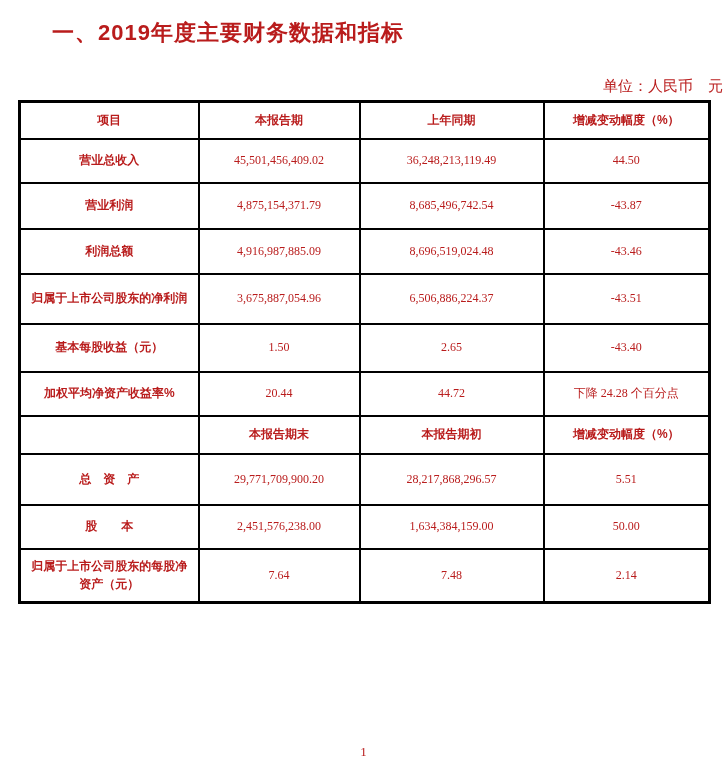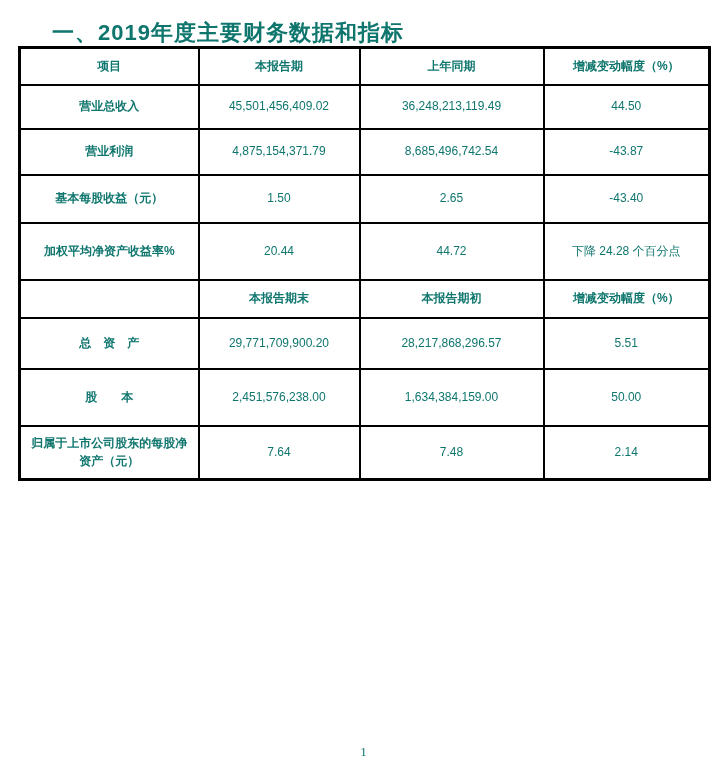--- a/index.html
+++ b/index.html
@@ -5,21 +5,21 @@
   html, body {
     margin: 0;
     padding: 0;
     background: #ffffff;
   }
   .page {
     position: relative;
     width: 727px;
     height: 772px;
     background: #ffffff;
-    color: #0f766e;
+    color: #b91c1c;
     font-family: "Liberation Serif", serif;
     overflow: hidden;
   }
   .title {
     font-family: "Liberation Sans", sans-serif;
     font-weight: bold;
     font-size: 22px;
     letter-spacing: 1px;
     margin: 20px 0 0 52px;
     line-height: 1.2;
@@ -46,49 +46,50 @@
     padding: 2px 6px;
     overflow: hidden;
     word-break: break-all;
   }
   td.hdr, td.lbl {
     font-family: "Liberation Sans", sans-serif;
     font-weight: bold;
     font-size: 17px;
   }
   td.left { text-align: left; }
-  td.num { font-family: Liberation Sans, sans-serif; }
+  td.num { font-family: Liberation Serif, serif; }
   td.chg { padding: 2px 10px; }
   tr.rh37 { height: 37px; }
   tr.rh38 { height: 38px; }
   tr.rh44 { height: 44px; }
   tr.rh45 { height: 45px; }
   tr.rh46 { height: 46px; }
   tr.rh49 { height: 51px; }
   tr.rh50 { height: 50px; }
-  tr.rh51 { height: 57px; }
+  tr.rh51 { height: 44px; }
   tr.rh52 { height: 48px; }
   tr.rh54 { height: 54px; }
   tr.rh60 { height: 60px; }
   .footer {
     position: absolute;
     left: 0;
     width: 727px;
     top: 744px;
     text-align: center;
     font-size: 13px;
   }
 </style>
 </head>
 <body>
 
 <div class="page">
 
   <div class="title">一、2019年度主要财务数据和指标</div>
 
+  <div class="unit">单位：人民币　元</div>
 
   <table class="fin">
     <colgroup>
       <col style="width:179px">
       <col style="width:161px">
       <col style="width:184px">
       <col style="width:166px">
     </colgroup>
     <tbody>
       <tr class="rh37">
@@ -101,20 +102,32 @@
         <td class="lbl">营业总收入</td>
         <td class="num">45,501,456,409.02</td>
         <td class="num">36,248,213,119.49</td>
         <td class="num chg">44.50</td>
       </tr>
       <tr class="rh46">
         <td class="lbl">营业利润</td>
         <td class="num">4,875,154,371.79</td>
         <td class="num">8,685,496,742.54</td>
         <td class="num chg">-43.87</td>
+      </tr>
+      <tr class="rh45">
+        <td class="lbl">利润总额</td>
+        <td class="num">4,916,987,885.09</td>
+        <td class="num">8,696,519,024.48</td>
+        <td class="num chg">-43.46</td>
+      </tr>
+      <tr class="rh50">
+        <td class="lbl">归属于上市公司股东的净利润</td>
+        <td class="num">3,675,887,054.96</td>
+        <td class="num">6,506,886,224.37</td>
+        <td class="num chg">-43.51</td>
       </tr>
       <tr class="rh52">
         <td class="lbl left">基本每股收益（元）</td>
         <td class="num">1.50</td>
         <td class="num">2.65</td>
         <td class="num chg">-43.40</td>
       </tr>
       <tr class="rh51">
         <td class="lbl left">加权平均净资产收益率%</td>
         <td class="num">20.44</td>

